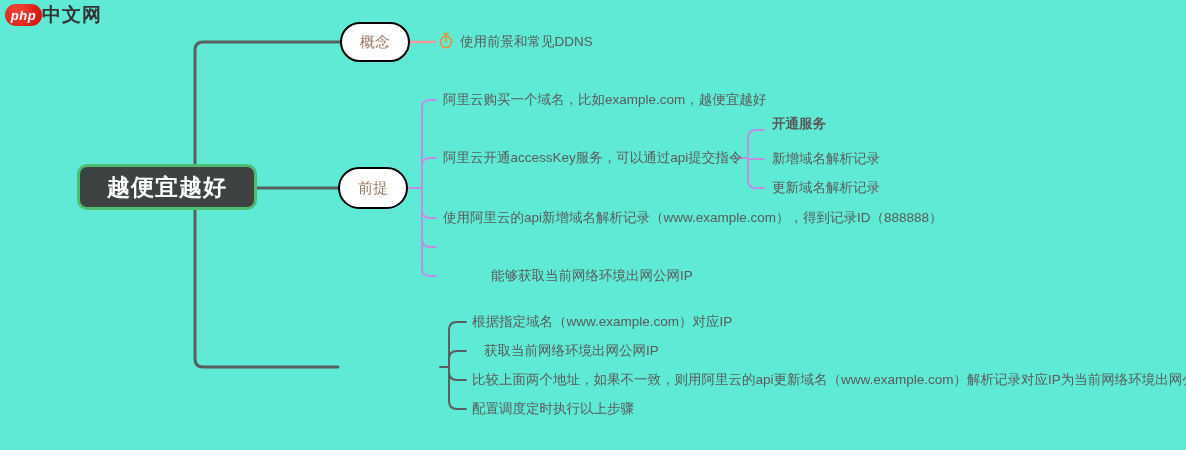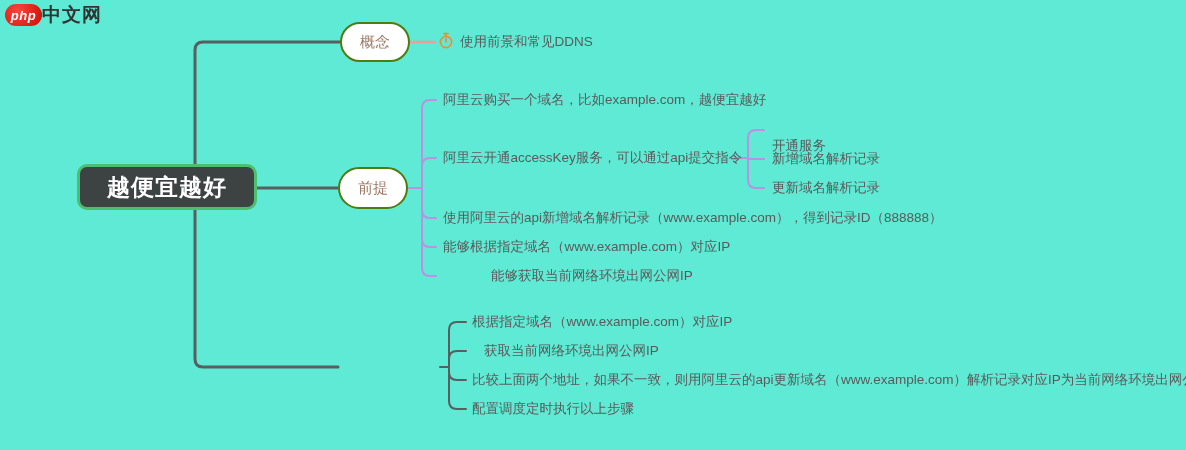--- a/index.html
+++ b/index.html
@@ -20,21 +20,21 @@
   .logo-site{font-size:19px;font-weight:bold;color:#333;letter-spacing:1px;}
   
   .root-node{
     position:absolute;left:77px;top:164px;width:180px;height:46px;
     background:#3d4243;border:3px solid #4dbe70;border-radius:10px;
     box-sizing:border-box;display:flex;align-items:center;justify-content:center;
     color:#fff;font-size:23px;font-weight:bold;letter-spacing:1px;cursor:pointer;
   }
   
   .stadium{
-    position:absolute;background:#fff;border:2px solid #4d7c0f;border-radius:22px;
+    position:absolute;background:#fff;border:2px solid #000000;border-radius:22px;
     box-sizing:border-box;display:flex;align-items:center;justify-content:center;
     color:#9b7a66;font-size:15px;cursor:pointer;
   }
   .node-concept{left:340px;top:22px;width:70px;height:40px;}
   .node-premise{left:338px;top:167px;width:70px;height:42px;}
   .node-design{left:338px;top:345px;width:102px;height:43px;}
   
   .topic{
     position:absolute;height:22px;line-height:22px;white-space:nowrap;
     font-size:13.5px;color:#5b5b5b;cursor:pointer;
@@ -99,24 +99,23 @@
           <path d="M8 1.6 V3.4"></path>
           <path d="M8 10 V6.6"></path>
         </g>
       </svg>
     </span><span>使用前景和常见DDNS</span>
   </div>
 
   <div class="topic" style="left:443px;top:147px;">阿里云开通accessKey服务，可以通过api提交指令</div>
   <div class="topic" style="left:443px;top:89px;">阿里云购买一个域名，比如example.com，越便宜越好</div>
   <div class="topic" style="left:443px;top:207px;">使用阿里云的api新增域名解析记录（www.example.com），得到记录ID（888888）</div>
-  <div class="topic" style="left:443px;top:236px;">能够根据指定域名（www.example.com）对应IP</div>
   <div class="topic" style="left:443px;top:265px;margin-left:48px;">能够获取当前网络环境出网公网IP</div>
 
-  <div class="topic" style="left:772px;top:135px;">开通服务</div>
+  <div class="topic" style="left:772px;top:113px;font-weight:bold;">开通服务</div>
   <div class="topic" style="left:772px;top:148px;">新增域名解析记录</div>
   <div class="topic" style="left:772px;top:177px;">更新域名解析记录</div>
 
   <div class="topic" style="left:472px;top:311px;">根据指定域名（www.example.com）对应IP</div>
   <div class="topic" style="left:472px;top:340px;margin-left:12px;">获取当前网络环境出网公网IP</div>
   <div class="topic" style="left:472px;top:369px;">比较上面两个地址，如果不一致，则用阿里云的api更新域名（www.example.com）解析记录对应IP为当前网络环境出网公网IP</div>
   <div class="topic" style="left:472px;top:398px;">配置调度定时执行以上步骤</div>
 
 </div>
 

